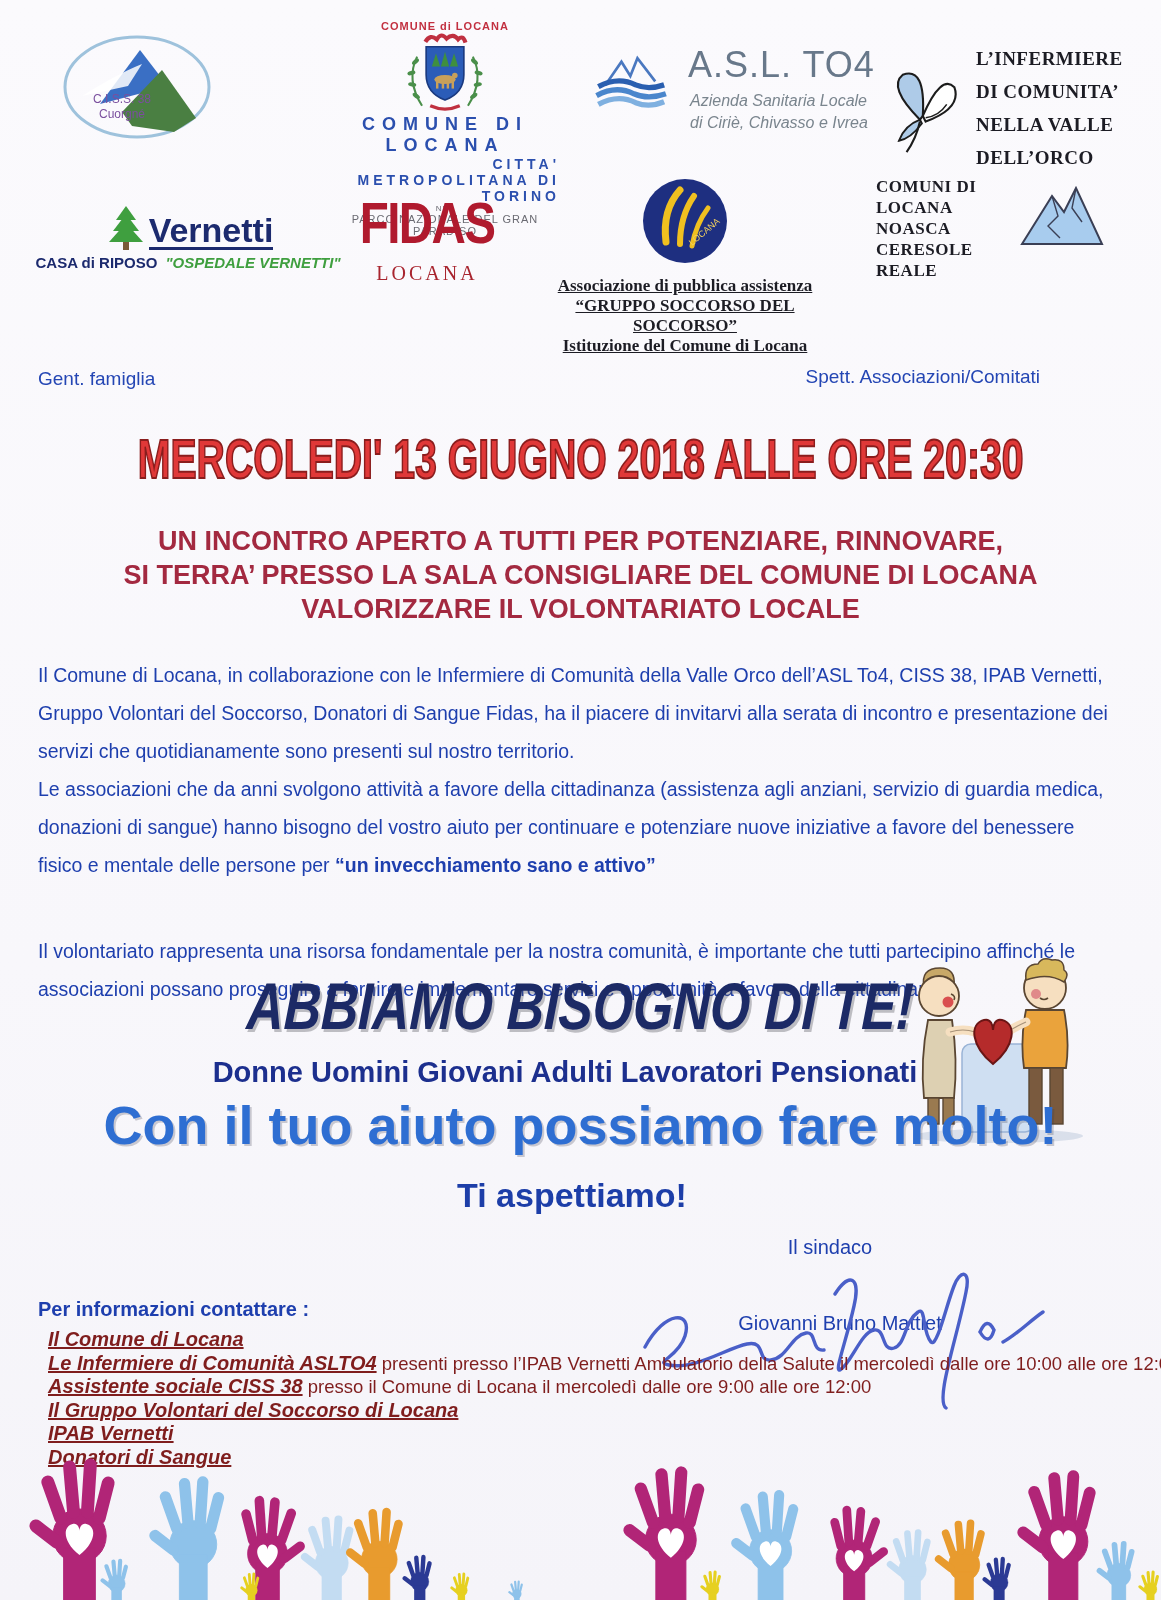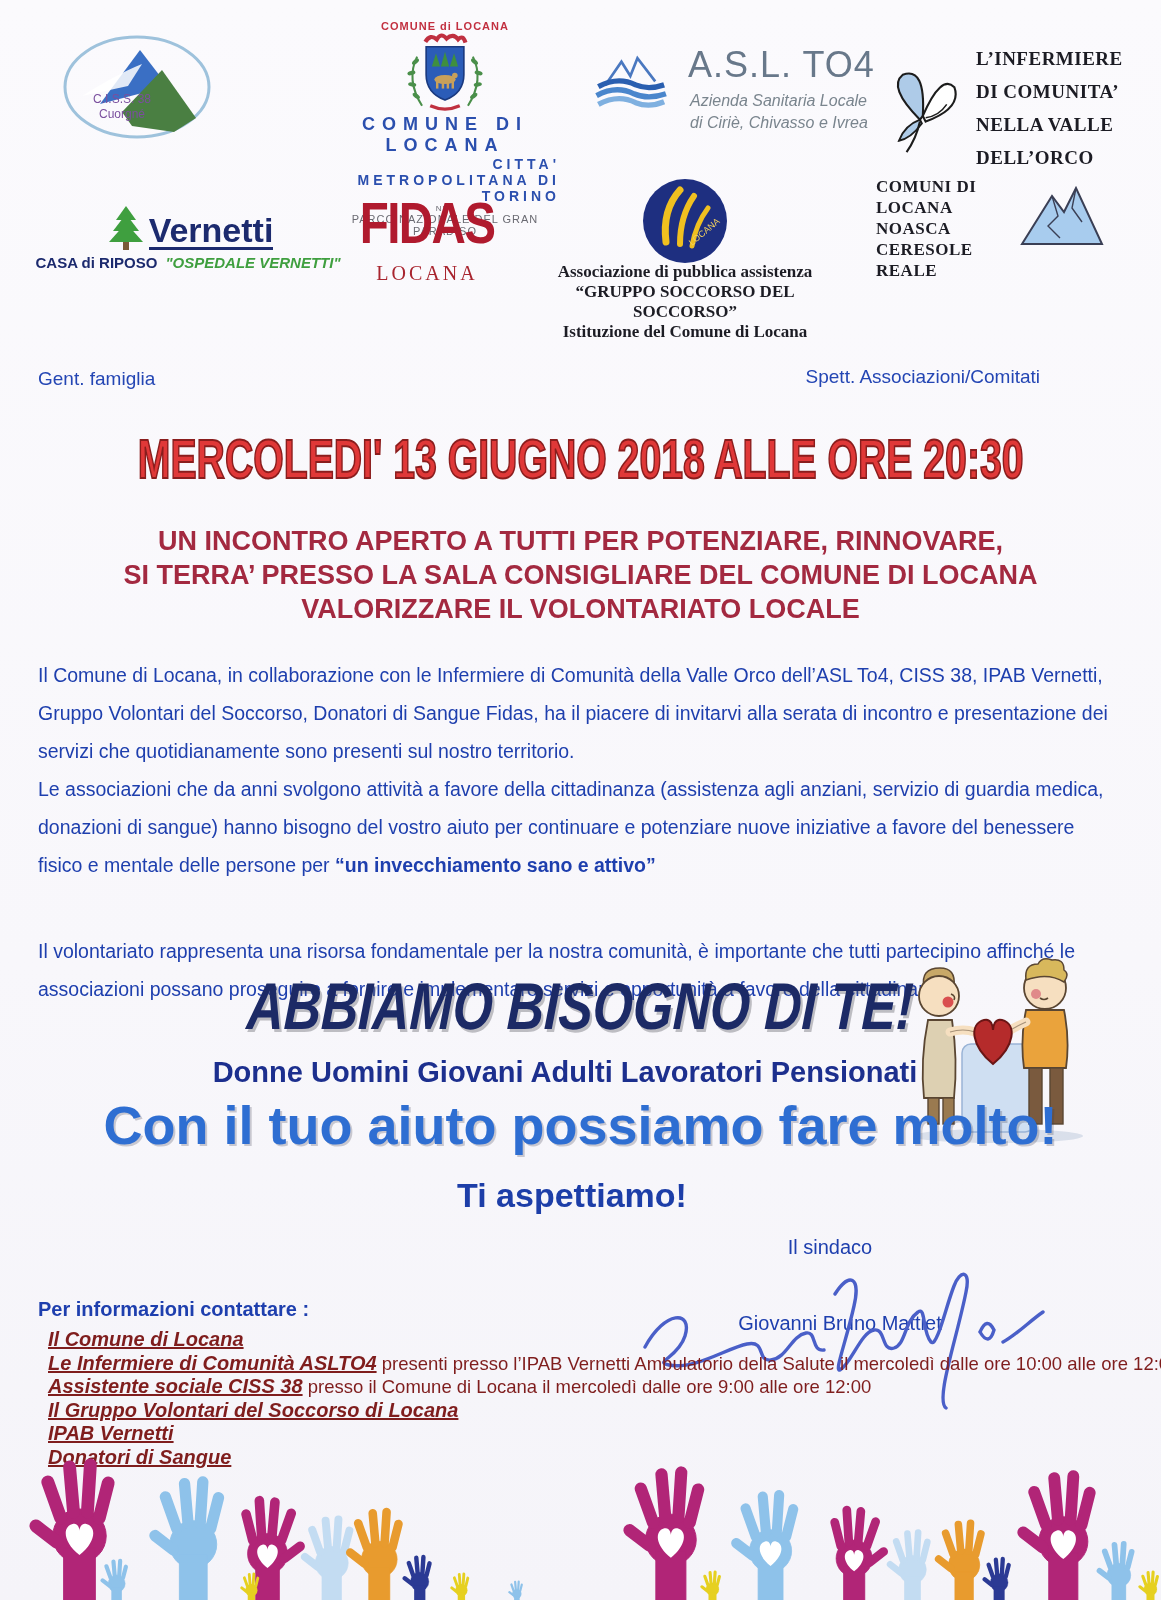--- a/index.html
+++ b/index.html
@@ -175,21 +175,21 @@
 
   <div class="abs" style="left:640px;top:176px;width:90px;height:90px;">
     <svg width="90" height="90" viewBox="0 0 90 90">
       <circle cx="45" cy="45" r="42" fill="#1e2f80"></circle>
       <path d="M26 66 Q22 34 40 14" stroke="#f0c020" stroke-width="7" stroke-linecap="round" fill="none"></path>
       <path d="M40 68 Q40 40 54 20" stroke="#f0c020" stroke-width="6" stroke-linecap="round" fill="none"></path>
       <path d="M52 70 Q56 48 68 32" stroke="#f0c020" stroke-width="5" stroke-linecap="round" fill="none"></path>
       <text x="52" y="70" font-size="9" fill="#f0d060" transform="rotate(-40 52 70)" font-family="Liberation Sans, sans-serif">LOCANA</text>
     </svg>
   </div>
-  <div class="abs serifb gruppo-txt" style="left:510px;top:262px;width:350px;">
+  <div class="abs serifb gruppo-txt" style="left:510px;top:276px;width:350px;text-decoration:underline;">
     <div>Associazione di pubblica assistenza</div>
     <div>“GRUPPO SOCCORSO DEL</div>
     <div>SOCCORSO”</div>
     <div>Istituzione del Comune di Locana</div>
   </div>
 
   <div class="abs serifb comuni-txt" style="left:876px;top:176px;">
     <div>COMUNI DI</div>
     <div>LOCANA</div>
     <div>NOASCA</div>

